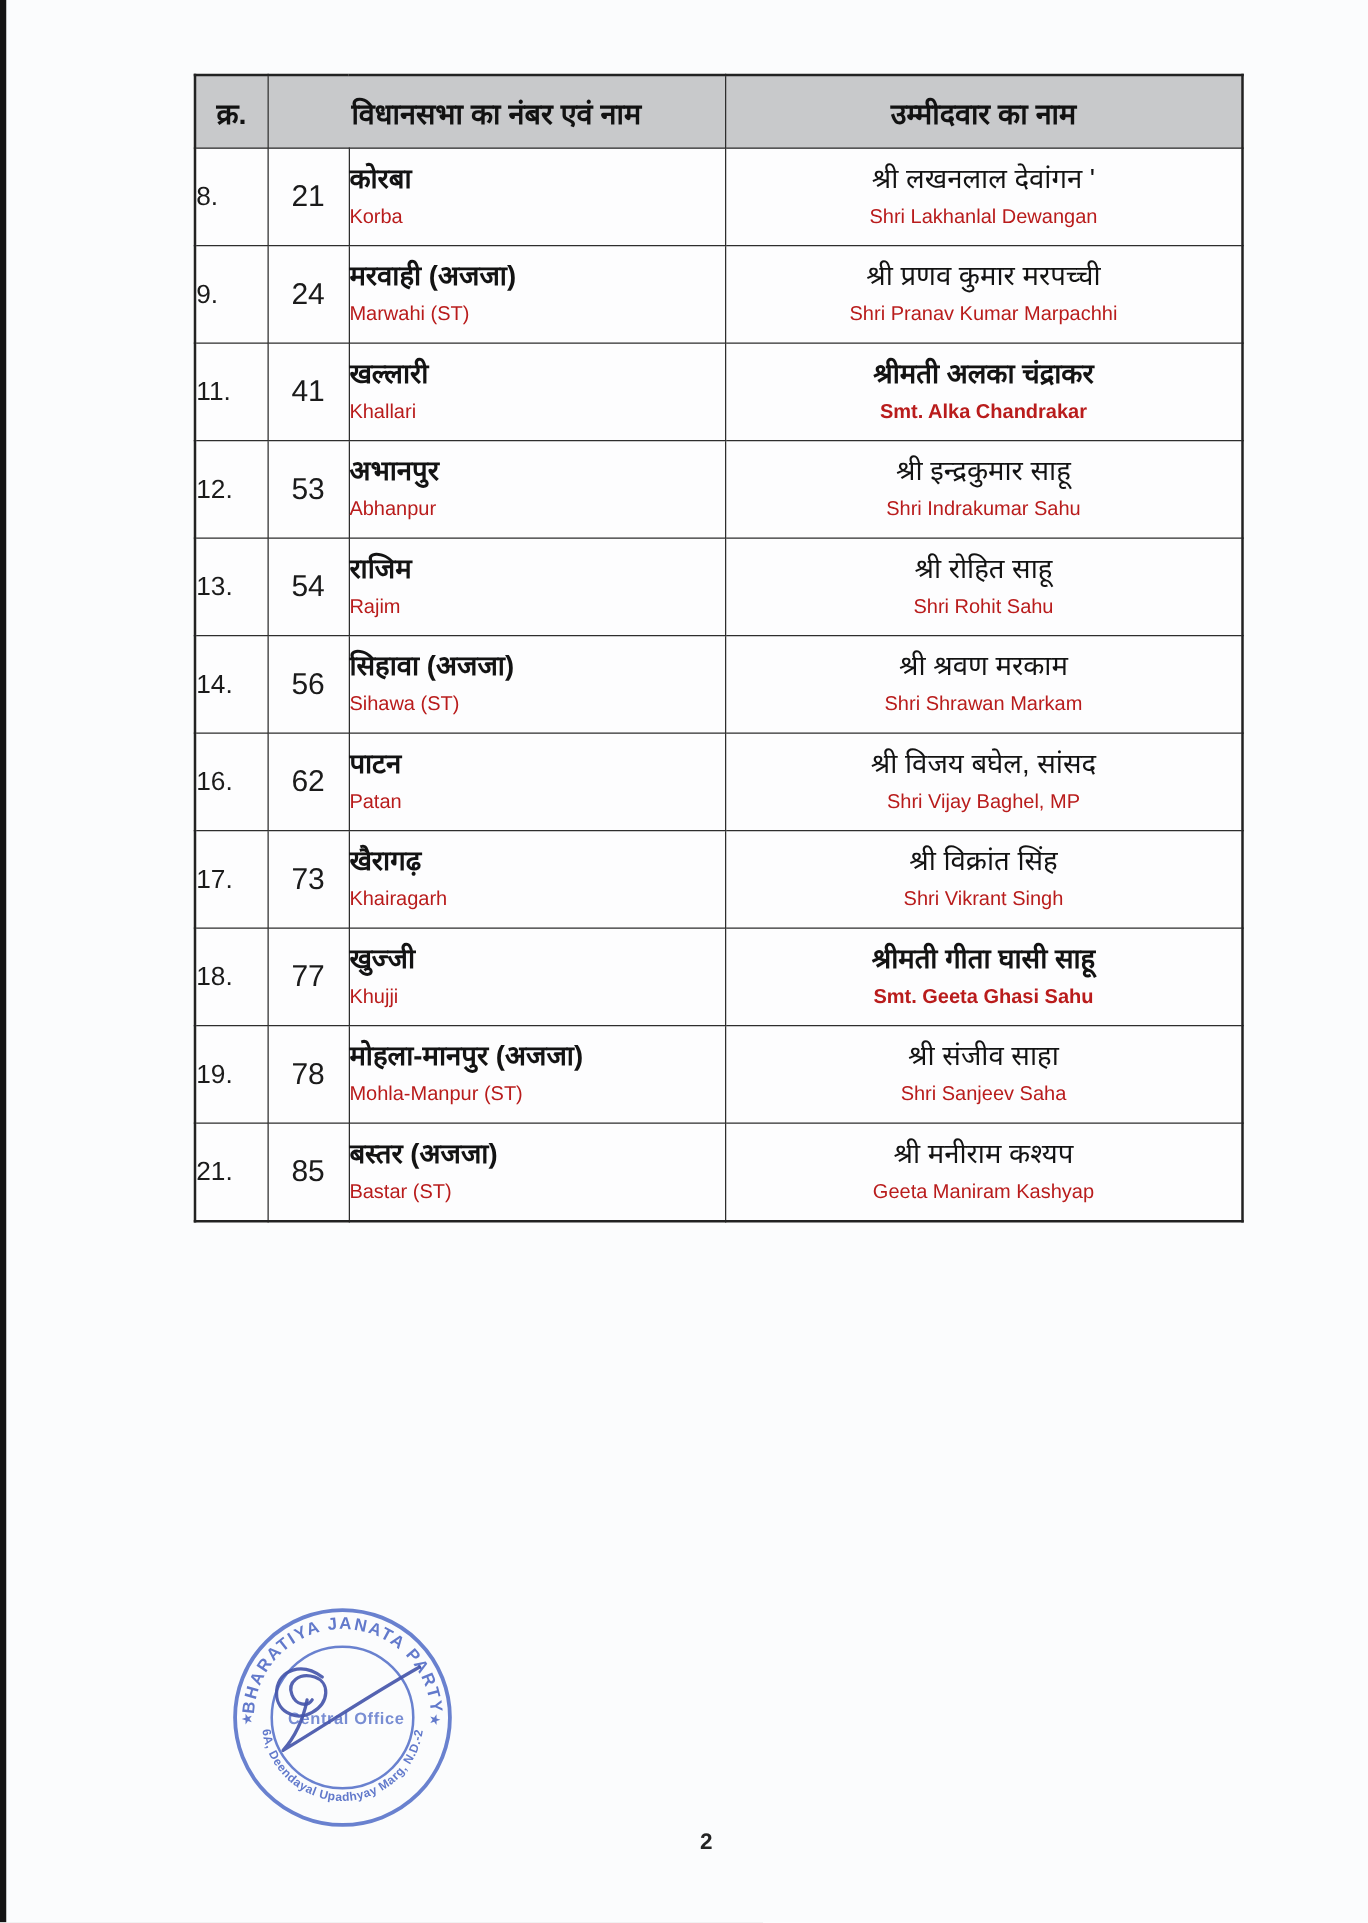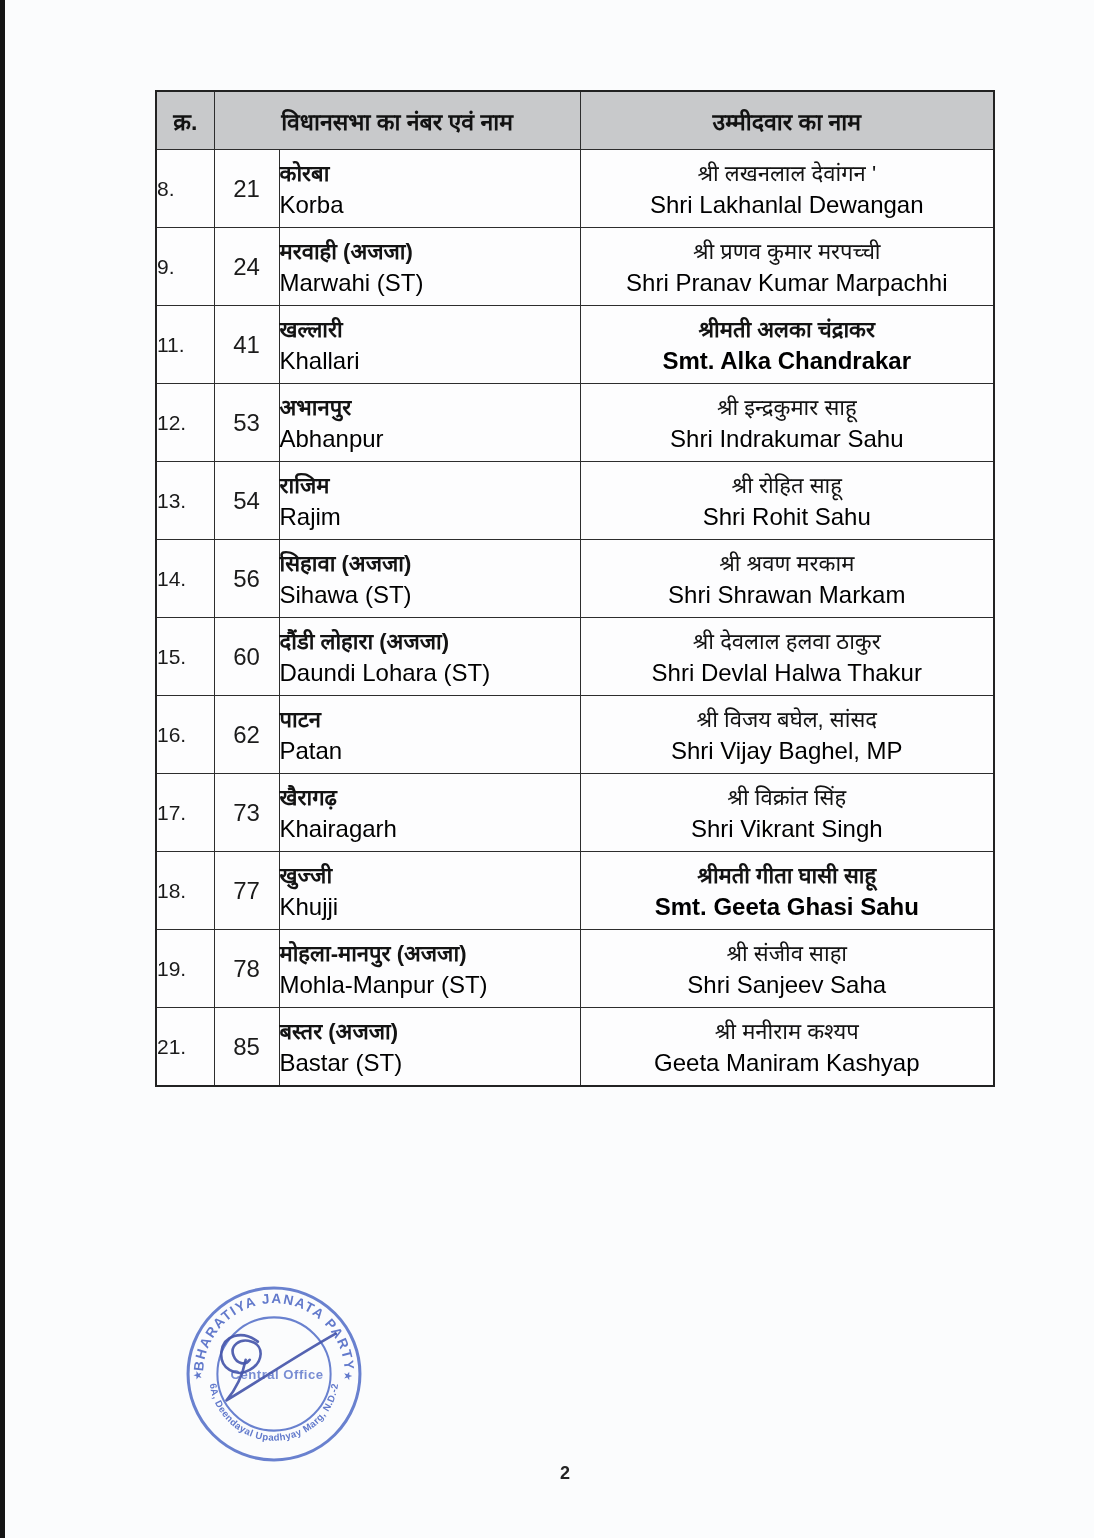--- a/index.html
+++ b/index.html
@@ -7,21 +7,21 @@
     position:relative;width:1094px;height:1538px;overflow:hidden;
     background:#fbfcfd;
     font-family:"Liberation Sans","DejaVu Sans",sans-serif;
     color:#1a1a1a;
   }
   .scan-edge{
     position:absolute;left:0;top:0;width:5px;height:1538px;background:#141414;
   }
   
   table.cand-table{
-    position:absolute;left:155px;top:90px;width:838px;
+    position:absolute;left:155px;top:59px;width:838px;
     border-collapse:collapse;table-layout:fixed;
     background:#fdfdfe;
   }
   table.cand-table col.c1{width:58px;}
   table.cand-table col.c2{width:65px;}
   table.cand-table col.c3{width:301px;}
   table.cand-table col.c4{width:414px;}
   table.cand-table th, table.cand-table td{
     border:1.6px solid #2d2d2d;
     padding:0;
@@ -42,21 +42,21 @@
     font-size:24px;text-align:center;color:#1b1b1b;
   }
   td.td-name,td.td-cand{padding:3px 8px 3px 10px;}
   td.td-cand{padding-left:14px;text-align:center;}
   .hi{
     font-size:22px;line-height:33px;font-weight:600;color:#131313;
     white-space:nowrap;
   }
   td.td-cand .hi{font-weight:500;}
   .en{
-    font-size:24px;line-height:30px;font-weight:400;color:#000000;
+    font-size:16px;line-height:30px;font-weight:400;color:#b91c1c;
     white-space:nowrap;
   }
   tr.bold-row td.td-cand .hi{font-weight:700;}
   tr.bold-row td.td-cand .en{font-weight:700;}
   
   .stamp{position:absolute;left:183px;top:1283px;opacity:.88;}
   .stamp .ring{fill:none;stroke:#5671c9;}
   .stamp .ring-outer{stroke-width:3;}
   .stamp .ring-inner{stroke-width:2;}
   .stamp text{fill:#4d68c5;font-family:"Liberation Sans",sans-serif;}
@@ -159,32 +159,20 @@
       <td class="td-name">
         <div class="hi">सिहावा (अजजा)</div>
         <div class="en">Sihawa (ST)</div>
       </td>
       <td class="td-cand">
         <div class="hi">श्री श्रवण मरकाम</div>
         <div class="en">Shri Shrawan Markam</div>
       </td>
     </tr>
         <tr>
-      <td class="td-serial">15.</td>
-      <td class="td-number">60</td>
-      <td class="td-name">
-        <div class="hi">दौंडी लोहारा  (अजजा)</div>
-        <div class="en">Daundi Lohara (ST)</div>
-      </td>
-      <td class="td-cand">
-        <div class="hi">श्री देवलाल हलवा ठाकुर</div>
-        <div class="en">Shri Devlal Halwa Thakur</div>
-      </td>
-    </tr>
-        <tr>
       <td class="td-serial">16.</td>
       <td class="td-number">62</td>
       <td class="td-name">
         <div class="hi">पाटन</div>
         <div class="en">Patan</div>
       </td>
       <td class="td-cand">
         <div class="hi">श्री विजय बघेल, सांसद</div>
         <div class="en">Shri Vijay Baghel, MP</div>
       </td>

